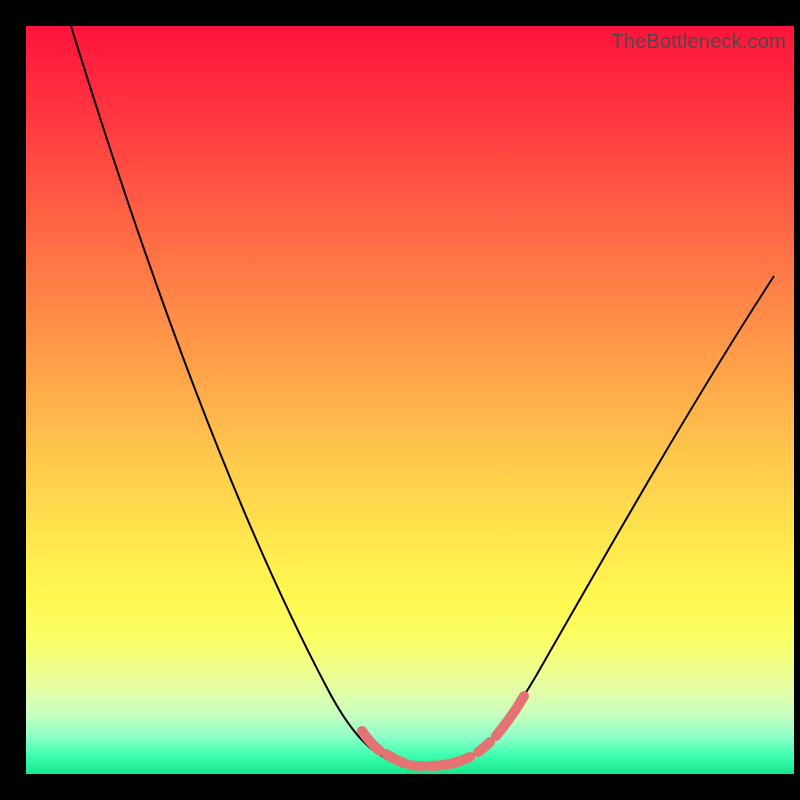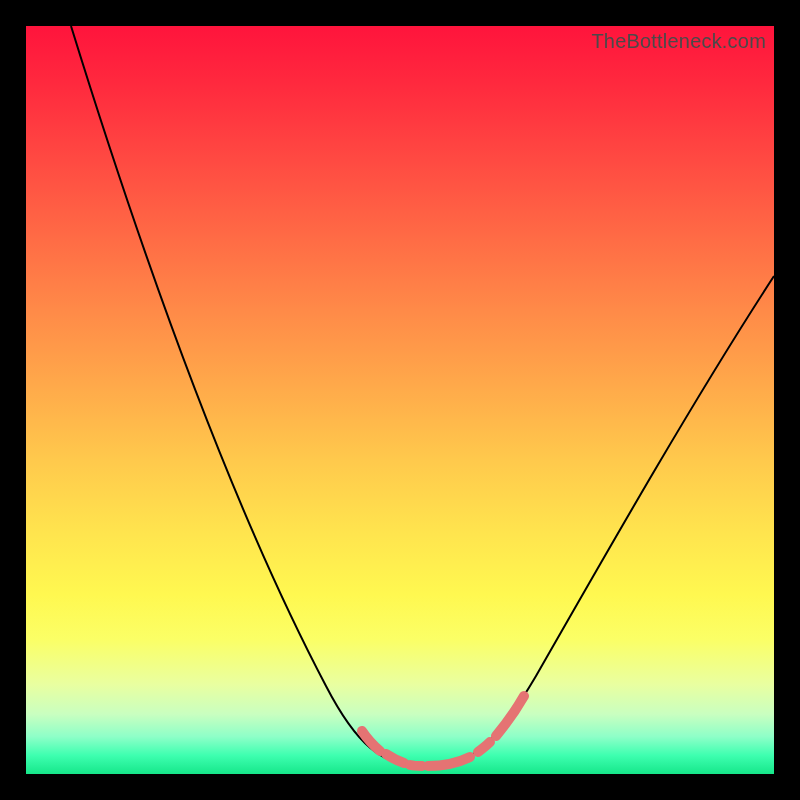--- a/index.html
+++ b/index.html
@@ -27,20 +27,21 @@
       #ffc94c 58%,
       #ffe54e 68%,
       #fff850 76%,
       #fbff66 82%,
       #e9ffa0 88%,
       #c9ffc0 92%,
       #8effc8 95%,
       #3effb0 97.5%,
       #16e78a 100%
     );
+    padding-left: 20px;
   }
   .watermark {
     position: absolute;
     top: 4px;
     right: 8px;
     color: #4a4a4a;
     font-size: 20px;
     font-weight: 500;
     letter-spacing: 0.2px;
     user-select: none;

